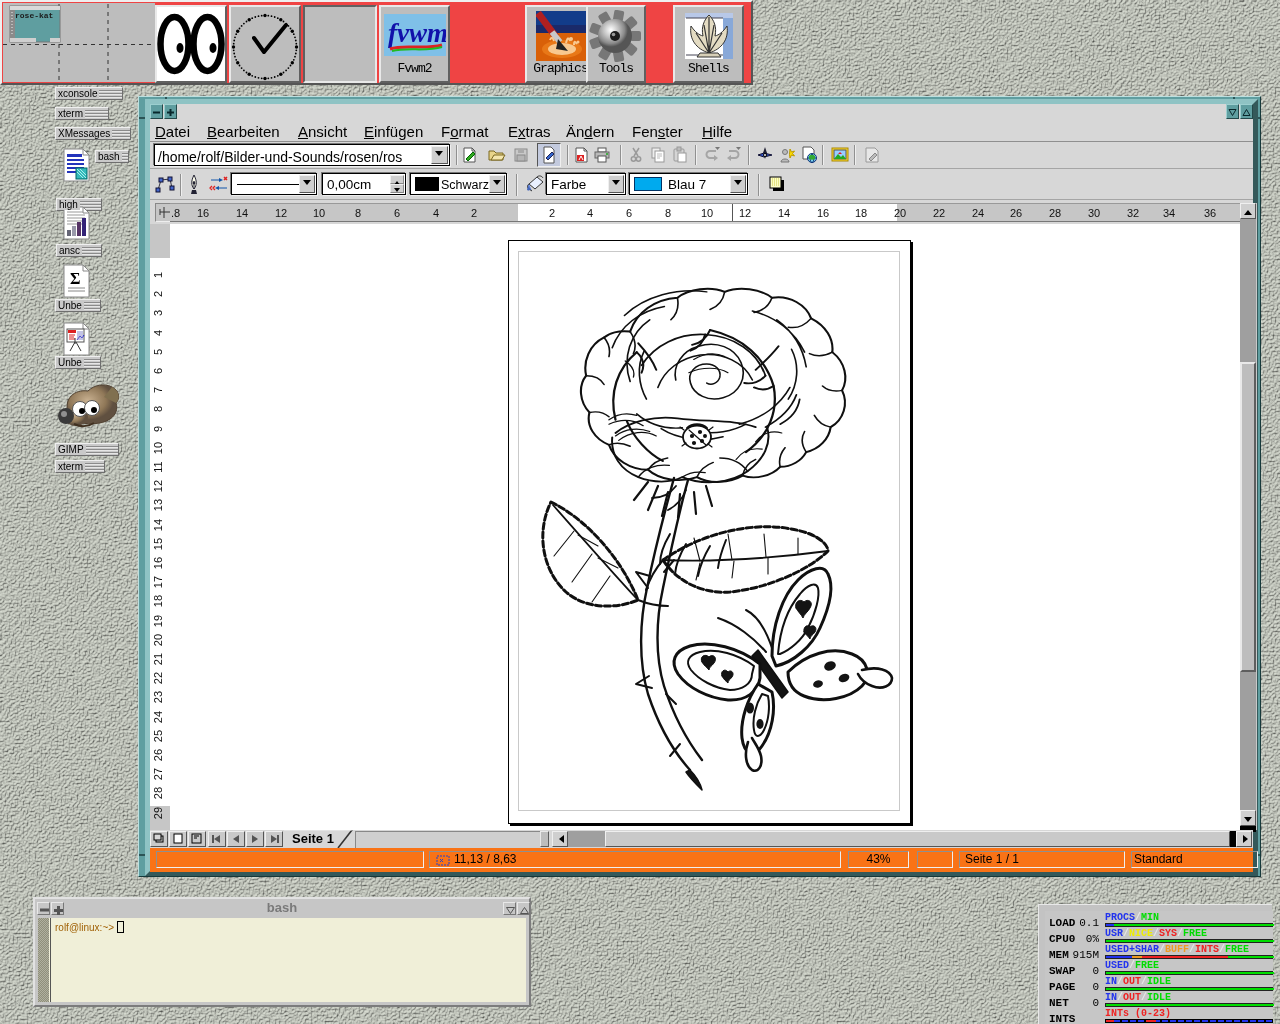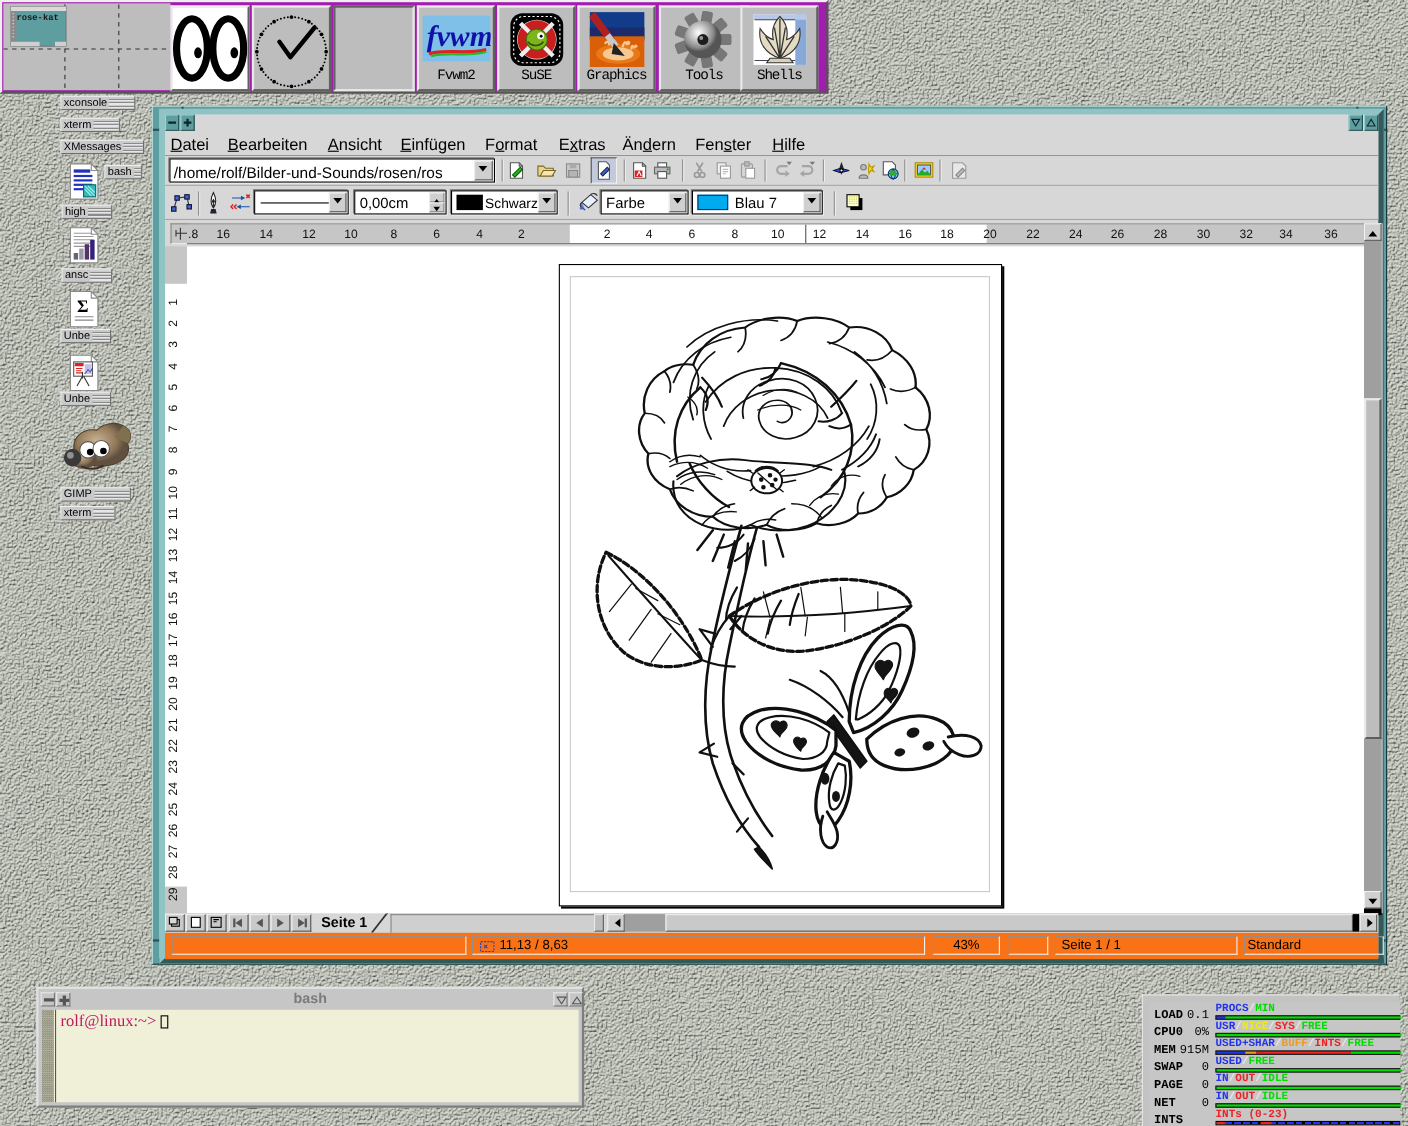--- a/index.html
+++ b/index.html
@@ -1,20 +1,20 @@
 <!DOCTYPE html>
 <html><head><meta charset="utf-8"><style>
 *{margin:0;padding:0;box-sizing:border-box}
 html,body{width:1280px;height:1024px;overflow:hidden;font-family:"Liberation Sans",sans-serif}
 #scr{position:relative;width:1280px;height:1024px;background:#b1b1b1;overflow:hidden}
 .abs{position:absolute}
 
 .raised{background:#bdbdbd;border-top:2px solid #e9e9e9;border-left:2px solid #e9e9e9;border-right:2px solid #5e5e5e;border-bottom:2px solid #5e5e5e}
 
-#topbar{left:0;top:0;width:753px;height:85px;background:#a21caf;border-top:2px solid #efefef;border-left:2px solid #efefef;border-right:2px solid #555;border-bottom:2px solid #555}
+#topbar{left:0;top:0;width:753px;height:85px;background:#ef4444;border-top:2px solid #efefef;border-left:2px solid #efefef;border-right:2px solid #555;border-bottom:2px solid #555}
 .tbbtn{position:absolute;top:3px;height:78px;background:#bdbdbd;border-top:2px solid #e9e9e9;border-left:2px solid #e9e9e9;border-right:2px solid #606060;border-bottom:2px solid #606060;text-align:center}
 .tbbtn .lbl{position:absolute;bottom:5px;width:100%;font-family:"Liberation Mono",monospace;font-size:13px;color:#000;letter-spacing:-1px}
 
 .ilabel{position:absolute;height:13px;background:#c9c9c9;border:1px solid #efefef;border-right-color:#6e6e6e;border-bottom-color:#6e6e6e;font-size:10px;color:#000;text-align:left;line-height:12px;overflow:hidden;white-space:nowrap}
 .ilabel:before{content:"";position:absolute;left:0;top:1px;width:100%;height:11px;background:repeating-linear-gradient(#c9c9c9 0 1px,#8b8b8b 1px 2px,#e6e6e6 2px 3px);z-index:0}
 .ilabel span{position:relative;z-index:1;padding:0 2px;background:#c9c9c9}
 
 #oo{left:145px;top:99px;width:1113px;height:777px;background:#d7d7d7;border:5px solid #5f9ea0;border-top-color:#8fc3c4;border-left-color:#8fc3c4;border-right-color:#34595a;border-bottom-color:#34595a}
 #otitle{position:absolute;left:0px;top:0px;width:1103px;height:15px;background:#5f9ea0;border-top:1px solid #9ccfcf;border-left:1px solid #9ccfcf;border-bottom:1px solid #2e5253;color:#04151a;font-weight:bold;font-size:13px;text-align:center;line-height:14px;font-family:"Liberation Mono",monospace;letter-spacing:-0.5px}
 .tbtn{position:absolute;top:0;width:13px;height:15px;background:#5f9ea0;border-top:1px solid #9ccfcf;border-left:1px solid #9ccfcf;border-right:1px solid #24494a;border-bottom:1px solid #24494a}
@@ -157,51 +157,36 @@
  </div>
  <div class="tbbtn" style="left:301px;width:74px;border-top-color:#606060;border-left-color:#606060;border-right-color:#e9e9e9;border-bottom-color:#e9e9e9"></div>
  <div class="tbbtn" style="left:377px;width:71px"><div class="lbl">Fvwm2</div>
   <svg width="62" height="42" style="margin-top:7px">
           <rect width="62" height="42" fill="#7fc0e8"></rect>
           <text x="4" y="28" font-family="Liberation Serif,serif" font-style="italic" font-weight="bold" font-size="27" fill="#1111aa">fvwm</text>
           <path d="M6 35 C20 30 40 36 58 31" stroke="#d22" stroke-width="3" fill="none"></path>
           <path d="M8 37 C24 33 42 38 58 33" stroke="#2b2" stroke-width="2" fill="none"></path>
         </svg>
  </div>
- <div class="tbbtn" style="left:450px;width:71px"><div class="lbl">SuSE</div>
-  <svg width="50" height="50" style="margin-top:4px">
-          <rect x="1" y="1" width="48" height="48" rx="11" fill="#000"></rect>
-          <rect x="4" y="4" width="42" height="42" rx="9" fill="none" stroke="#fff" stroke-width="1" stroke-dasharray="2 2"></rect>
-          <circle cx="25" cy="25" r="18" fill="#ededed"></circle>
-          <circle cx="25" cy="25" r="13.5" fill="none" stroke="#c81e1e" stroke-width="8"></circle>
-          <g transform="rotate(45 25 25)" stroke="#ededed" stroke-width="4">
-            <path d="M25 4 V46 M4 25 H46"></path>
-          </g>
-          <circle cx="25" cy="25" r="9.5" fill="#7ab51d" stroke="#446e0c"></circle>
-          <path d="M17 27 c3 4 10 5 14 0" stroke="#2d4a06" fill="none" stroke-width="1.4"></path>
-          <circle cx="28.5" cy="21.5" r="3.2" fill="#fff"></circle>
-          <circle cx="29" cy="22" r="1.3" fill="#000"></circle>
-        </svg>
- </div>
  <div class="tbbtn" style="left:523px;width:71px"><div class="lbl">Graphics</div>
   <svg width="50" height="50" style="margin-top:4px">
           <rect width="50" height="24" fill="#123c8a"></rect>
           <rect y="14" width="50" height="12" fill="#1a2a6a"></rect>
           <rect y="22" width="50" height="28" fill="#d96008"></rect>
           <ellipse cx="26" cy="38" rx="20" ry="9" fill="#e87818"></ellipse>
           <ellipse cx="26" cy="38" rx="14" ry="6" fill="#f8c890"></ellipse>
           <path d="M2 2 L20 26" stroke="#b02020" stroke-width="7"></path>
           <path d="M16 21 L24 31" stroke="#c8c8c8" stroke-width="6"></path>
           <path d="M22 28 L32 40 L20 38 Z" fill="#222"></path>
           <path d="M30 32 q2-8 4-2 M38 34 q0-6 3-1 M18 30 q-2-6-4-1" stroke="#f8c890" stroke-width="2" fill="none"></path>
           <circle cx="35" cy="28" r="2" fill="#f8c890"></circle>
           <circle cx="42" cy="31" r="1.5" fill="#f8c890"></circle>
         </svg>
  </div>
- <div class="tbbtn" style="left:597px;width:82px"><div class="lbl">Tools</div>
+ <div class="tbbtn" style="left:584px;width:60px"><div class="lbl">Tools</div>
   <svg width="54" height="52" style="margin-top:3px">
           <defs>
             <radialGradient id="gg" cx="38%" cy="32%">
               <stop offset="0%" stop-color="#ffffff"></stop>
               <stop offset="45%" stop-color="#c0c0c0"></stop>
               <stop offset="80%" stop-color="#8a8a8a"></stop>
               <stop offset="100%" stop-color="#555"></stop>
             </radialGradient>
           </defs>
           <g>
@@ -233,21 +218,21 @@
           <path d="M17 42 h18 l3 4 h-24 z" fill="#d8d0b8" stroke="#333"></path>
         </svg>
  </div>
 </div>
 
 <div id="dicons" class="abs" style="left:0;top:0;width:1280px;height:1024px;pointer-events:none">
  <div class="ilabel" style="left:55px;top:87px;width:68px"><span>xconsole</span></div>
  <div class="ilabel" style="left:55px;top:107px;width:54px"><span>xterm</span></div>
  <div class="ilabel" style="left:55px;top:127px;width:76px"><span>XMessages</span></div>
  <div class="ilabel" style="left:95px;top:150px;width:34px"><span>bash</span></div>
- <div class="ilabel" style="left:56px;top:186px;width:46px"><span>high</span></div>
+ <div class="ilabel" style="left:56px;top:198px;width:46px"><span>high</span></div>
  <div class="ilabel" style="left:56px;top:244px;width:46px"><span>ansc</span></div>
  <div class="ilabel" style="left:55px;top:299px;width:46px"><span>Unbe</span></div>
  <div class="ilabel" style="left:55px;top:356px;width:46px"><span>Unbe</span></div>
  <div class="ilabel" style="left:55px;top:443px;width:64px"><span>GIMP</span></div>
  <div class="ilabel" style="left:55px;top:460px;width:50px"><span>xterm</span></div>
  <svg class="abs" style="left:63px;top:148px" width="27" height="34">
         <path d="M1 1 h19 l6 6 v26 h-25 z" fill="#fff" stroke="#888"></path>
         <path d="M20 1 v6 h6" fill="none" stroke="#888"></path>
         <rect x="4" y="6" width="15" height="3" fill="#2233bb"></rect>
         <rect x="4" y="11" width="17" height="2" fill="#2233bb"></rect>
@@ -738,21 +723,21 @@
         </svg></div>
  <div class="xtb" style="left:468px"><svg width="13" height="13">
           <path d="M2.5 3.5 h8 l-4 6 z" fill="none" stroke="#555"></path>
         </svg></div>
  <div class="xtb" style="left:482px"><svg width="13" height="13">
           <path d="M2.5 9.5 h8 l-4-6 z" fill="none" stroke="#555"></path>
         </svg></div>
  <div id="xbody">
   <div style="position:absolute;left:0;top:0;width:11px;height:84px;background:repeating-conic-gradient(#8f8f7a 0% 25%,#b0b0a0 0% 50%) 0 0/2px 2px"></div>
   <div style="position:absolute;left:12px;top:0;width:1px;height:84px;background:#555"></div>
-  <div style="position:absolute;left:17px;top:3px;font-family:Liberation Serif, serif;font-size:15px;color:#be185d">rolf@linux:~&gt; <span style="display:inline-block;width:7px;height:12px;border:1px solid #000;vertical-align:-2px"></span></div>
+  <div style="position:absolute;left:17px;top:3px;font-family:Liberation Sans, sans-serif;font-size:10px;color:#a16207">rolf@linux:~&gt; <span style="display:inline-block;width:7px;height:12px;border:1px solid #000;vertical-align:-2px"></span></div>
  </div>
 </div>
 
 <div id="mon" class="abs">
  <div id="moninner">
         <div class="mlabel" style="left:4px;top:6px">LOAD</div>
         <div class="mlabel" style="left:20px;top:6px;width:34px;text-align:right;font-weight:normal">0.1</div>
         <div class="mleg" style="top:1px"><i style="color:#2233ee">PROCS</i><b>/</b><i style="color:#00dd00">MIN</i></div>
         <div class="mbar" style="top:12px;background:#111">
           <div style="position:absolute;left:0px;top:0;width:8px;height:2px;background:#2233ee"></div>

